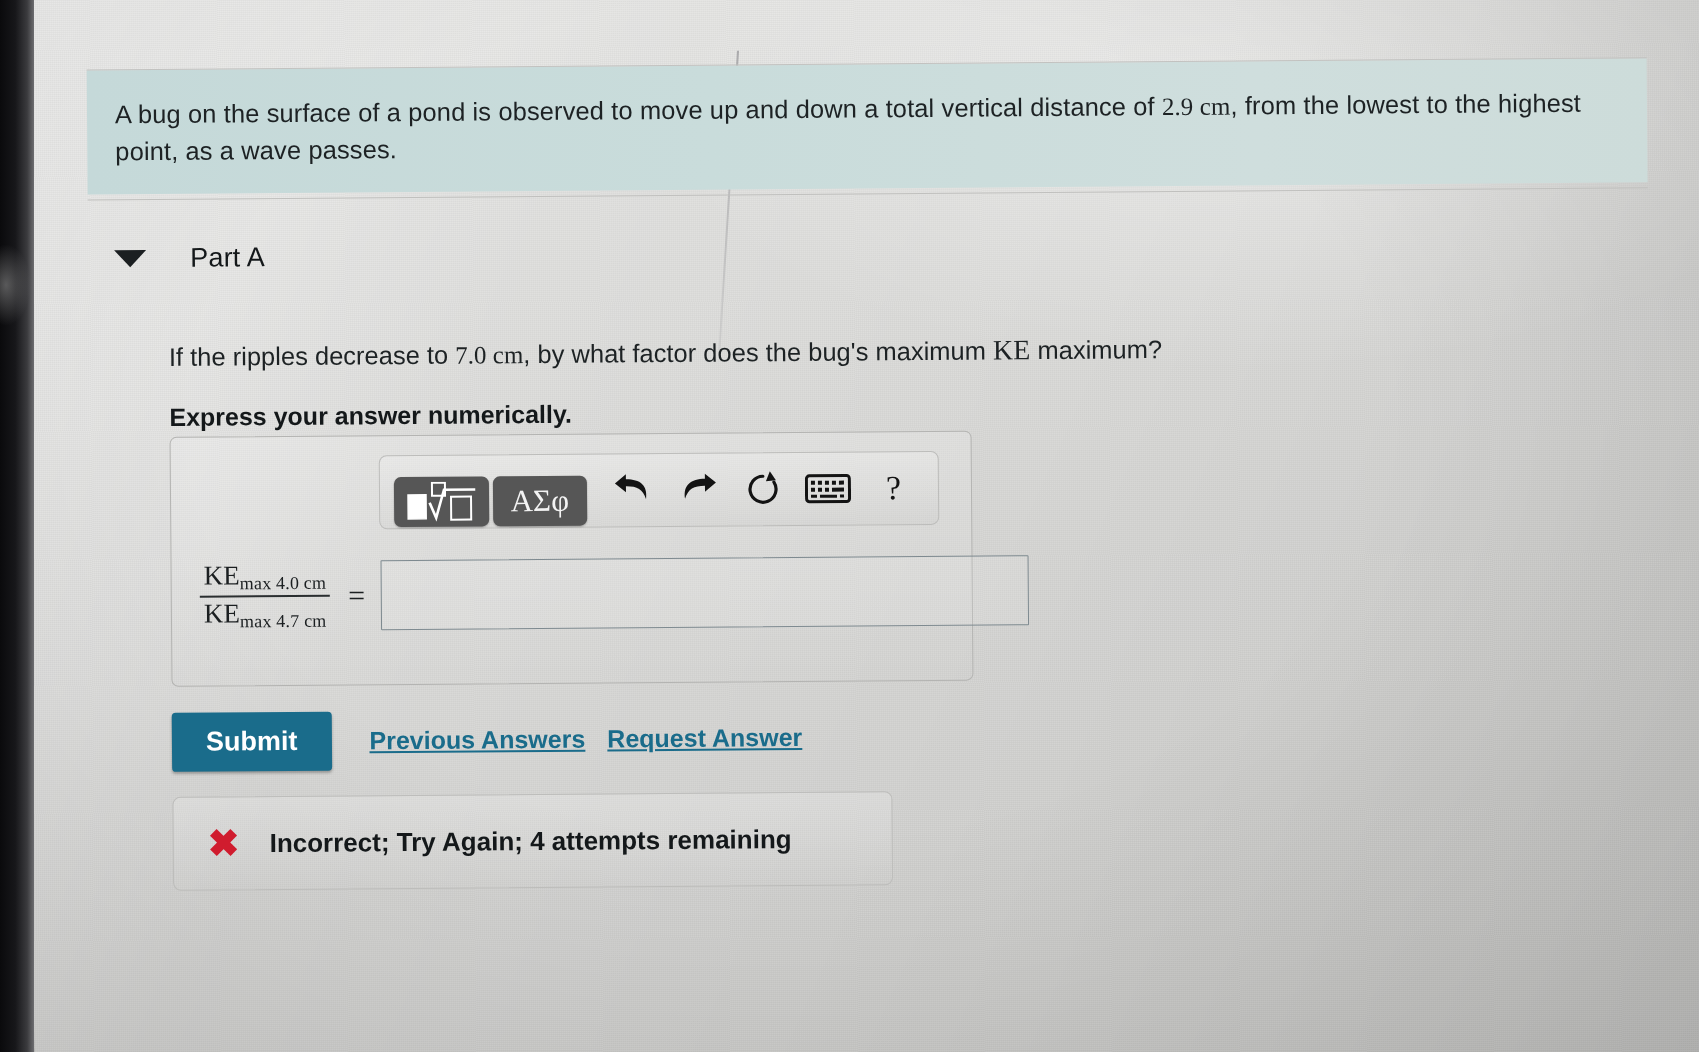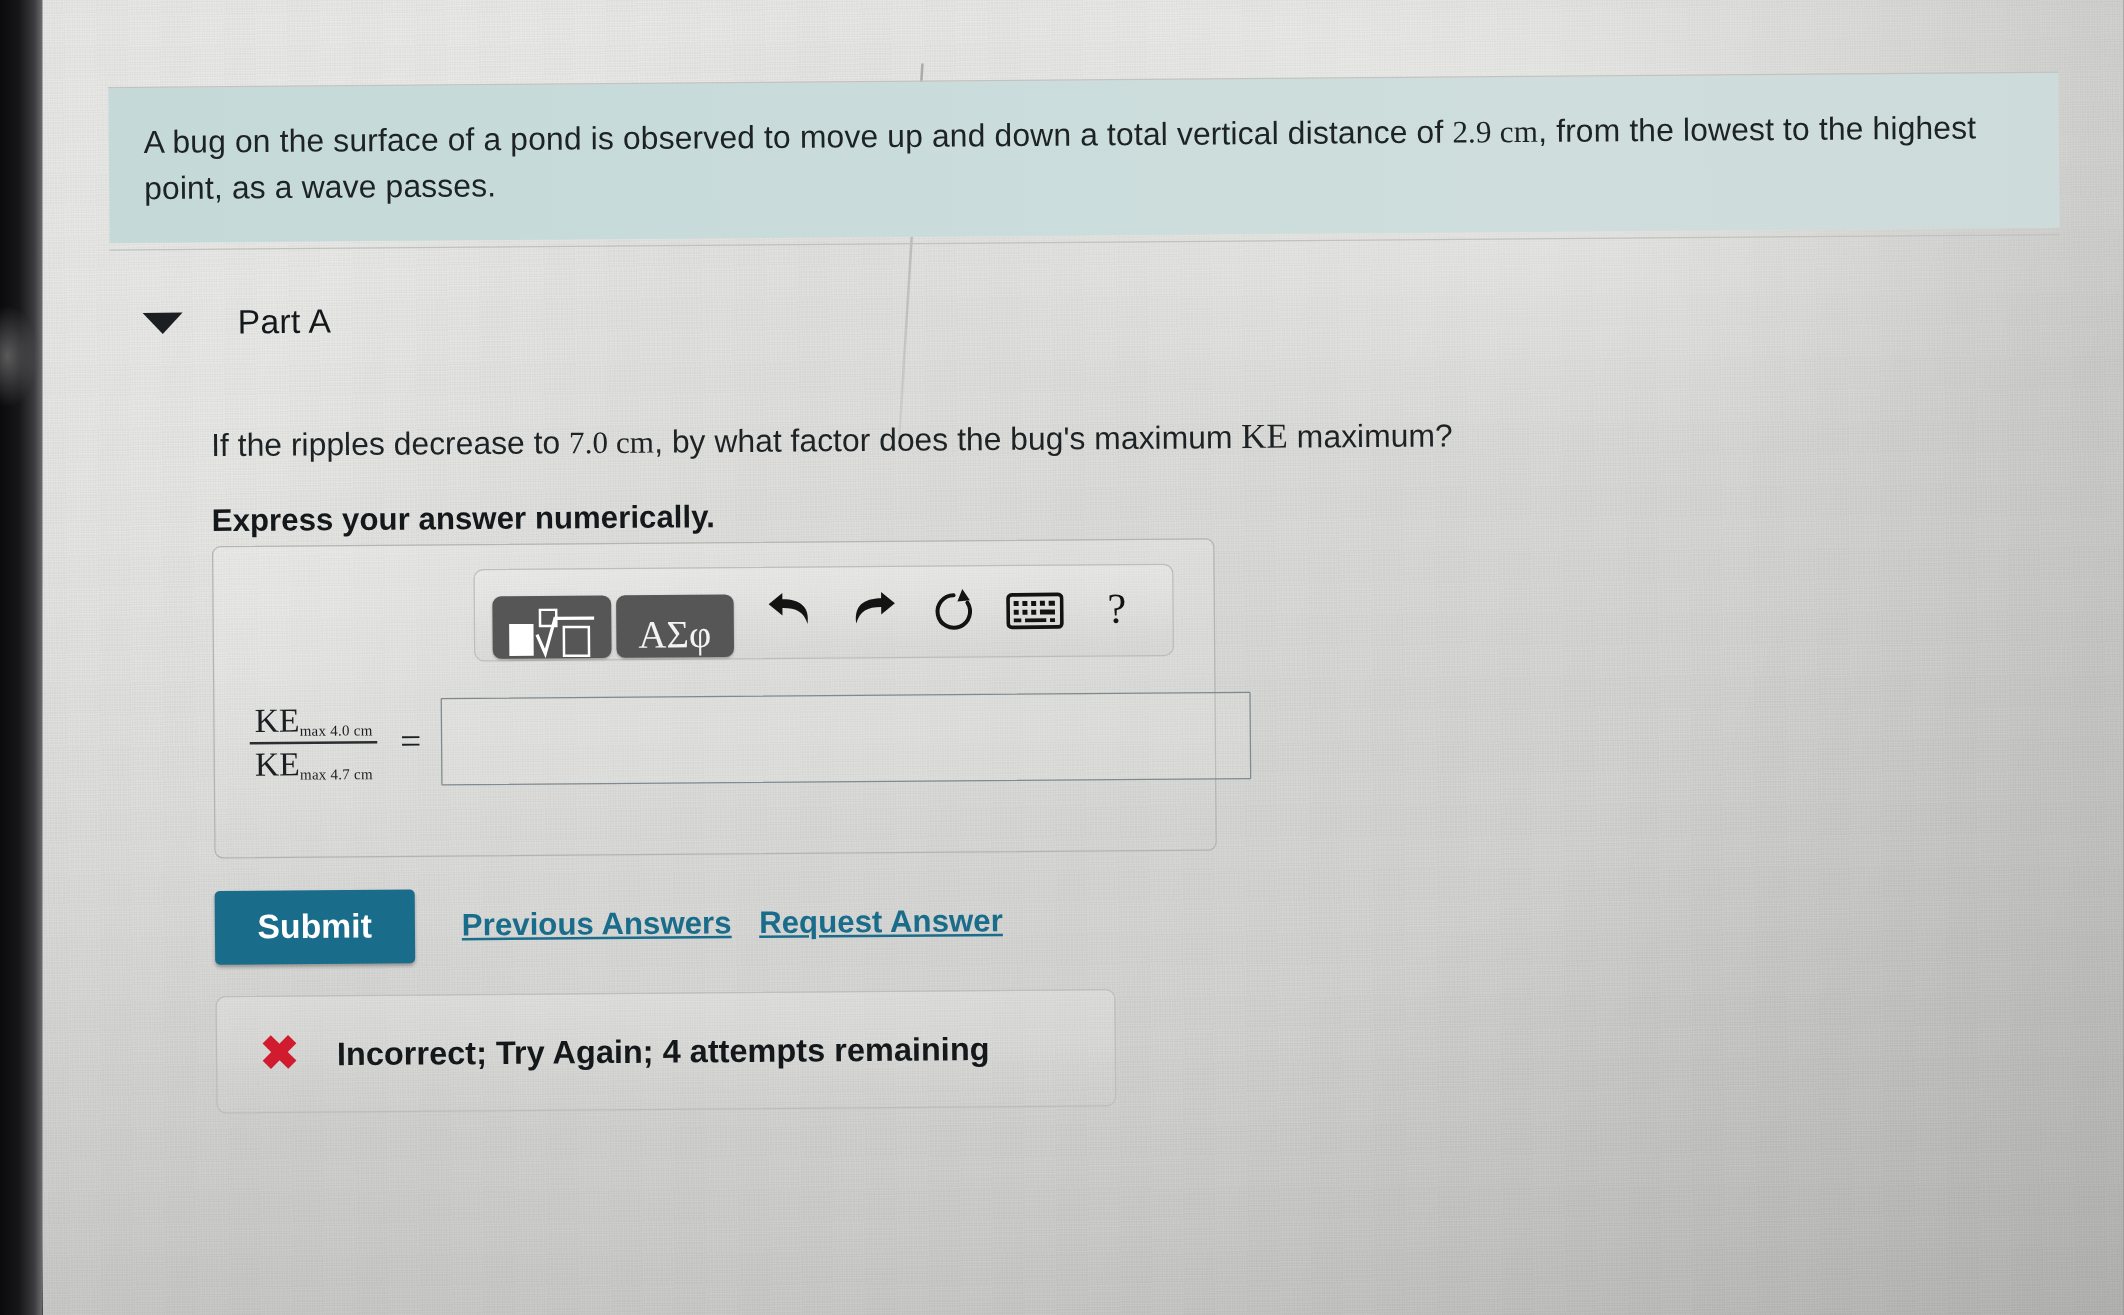--- a/index.html
+++ b/index.html
@@ -198,21 +198,21 @@
     padding: 0 14px;
     box-sizing: border-box;
     gap: 4px;
   }
   .tb-btn {
     background: #565656;
     color: #f3f3f3;
     border-radius: 7px;
     height: 50px;
     display: flex;
-    align-items: flex-end;
+    align-items: center;
     justify-content: center;
     cursor: pointer;
     box-shadow: 0 1px 2px rgba(0,0,0,.28);
     margin-top: 20px;
   }
   .tb-btn.tmpl { width: 96px; }
   .tb-btn.greek { width: 96px; font-family: "Liberation Serif", serif; font-size: 31px; letter-spacing: 0px; }
   .tb-icon {
     width: 62px;
     height: 52px;
@@ -245,21 +245,21 @@
     text-align: center;
     margin-right: 18px;
   }
   .frac-num, .frac-den {
     font-size: 27px;
     white-space: nowrap;
     padding: 1px 4px;
   }
   .frac-num { border-bottom: 2px solid #2a2e30; }
   .sub {
-    font-size: 12px;
+    font-size: 18px;
     vertical-align: -0.28em;
     letter-spacing: .2px;
   }
   .equals {
     font-family: "Liberation Serif", serif;
     font-size: 30px;
     color: #1b1f21;
     margin-right: 16px;
   }
   .answer-input {

